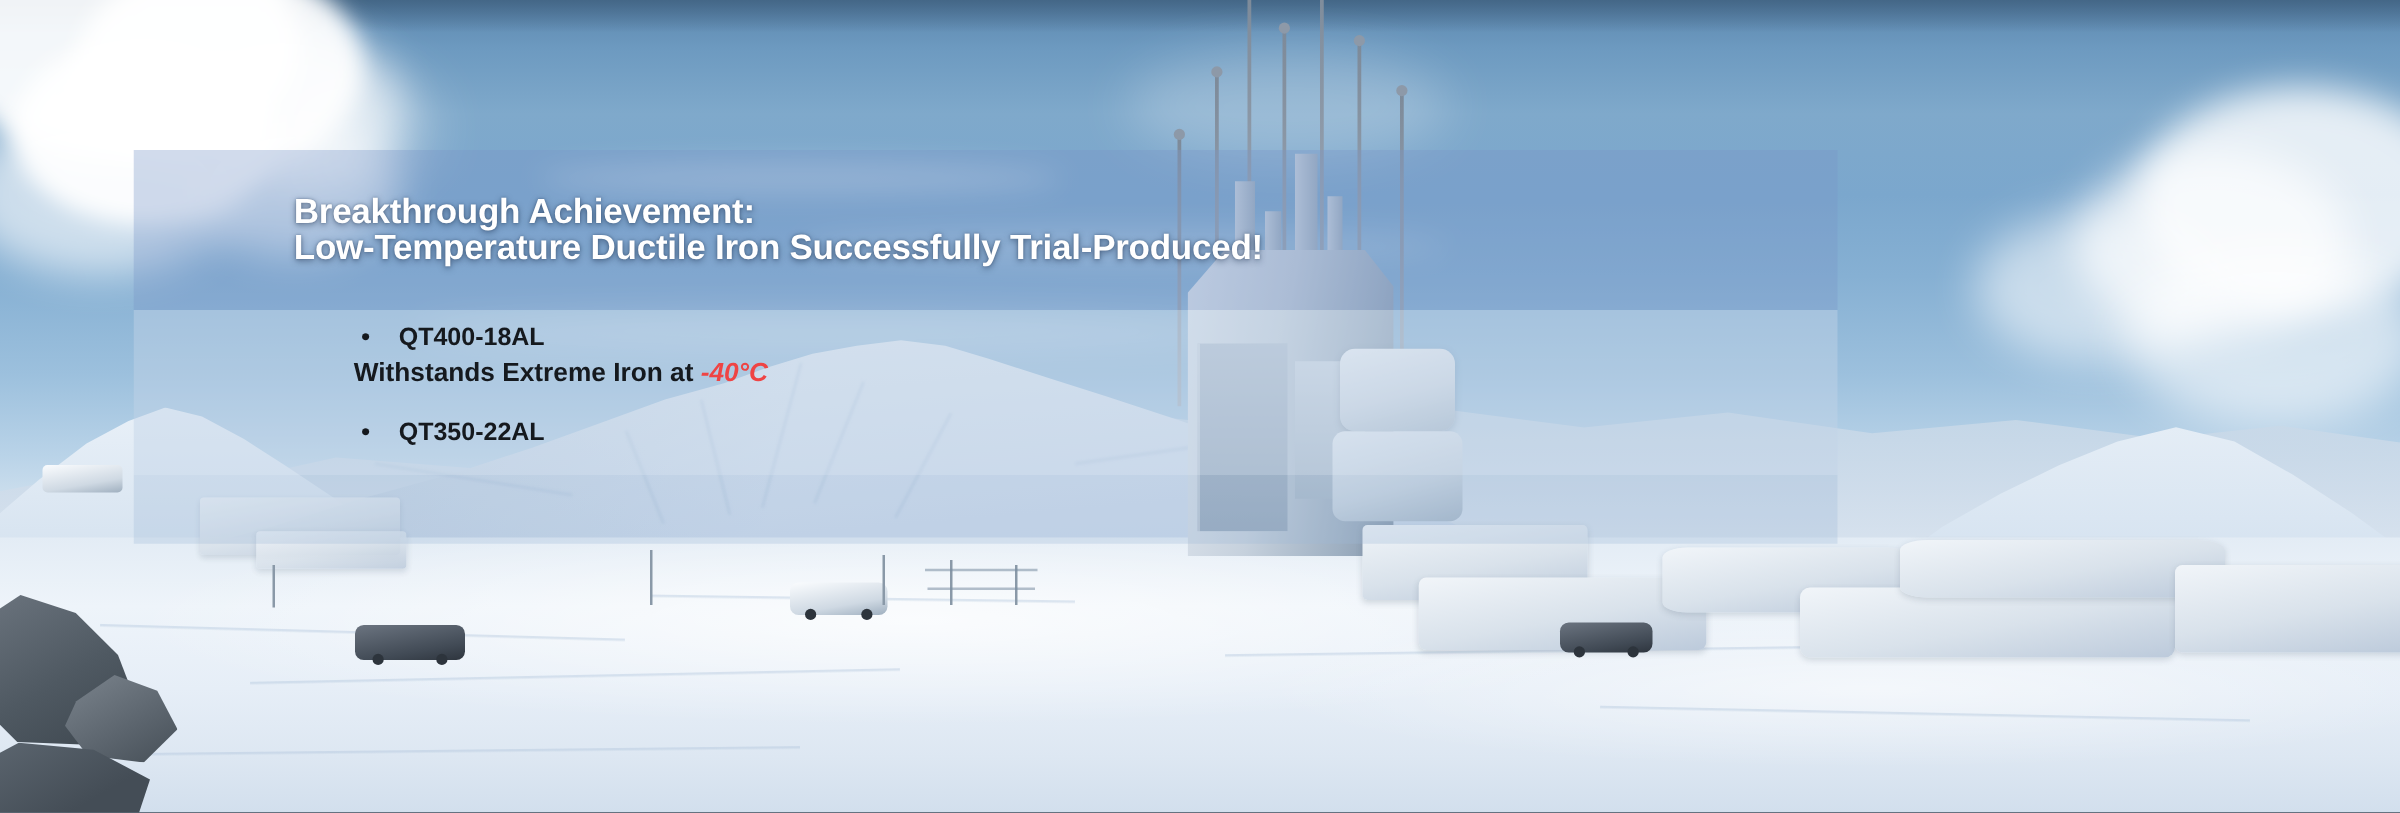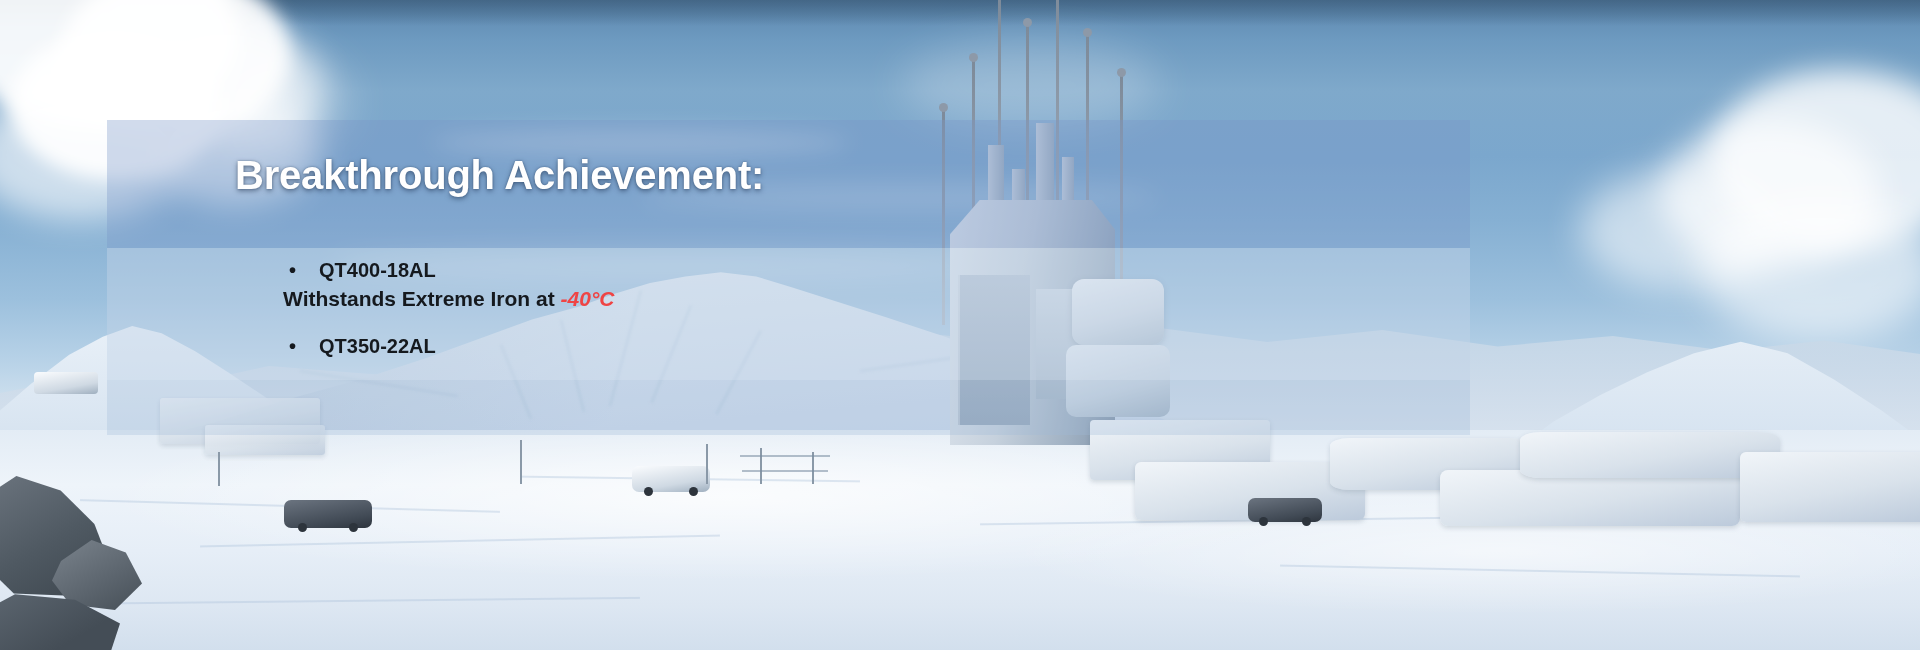--- a/index.html
+++ b/index.html
@@ -235,21 +235,21 @@
     background:rgba(195,212,232,.46);
   }
   .panel-foot {
     position:absolute; left:107px; top:380px; width:1363px; height:55px;
     background:rgba(160,185,215,.30);
   }
 
   
   .headline {
     position:absolute; left:235px; top:154px; width:1240px;
-    color:#ffffff; font-weight:bold; font-size:40px; line-height:1.05;
+    color:#ffffff; font-weight:bold; font-size:28px; line-height:1.05;
     letter-spacing:-.2px;
     text-shadow:0 2px 5px rgba(25,45,75,.55), 0 0 2px rgba(25,45,75,.4);
   }
   .headline .l2 { display:block; }
 
   .bullets {
     position:absolute; left:283px; top:257px; width:900px;
     color:#15191e; font-weight:bold;
   }
   .bullet-group { margin-bottom:20px; }
@@ -379,20 +379,21 @@
     <div class="fence f1"></div>
       <div class="fence f2"></div>
   </div>
 
   <div class="panel-head"></div>
   <div class="panel-body"></div>
   <div class="panel-foot"></div>
 
   <div class="headline">
     <span class="l1">Breakthrough Achievement:</span>
+    <span class="l2">Low-Temperature Ductile Iron Successfully Trial-Produced!</span>
   </div>
 
   <div class="bullets">
 
     <div class="bullet-group">
       <div class="b-title">
         <span class="b-dot">•</span>
         <span>QT400-18AL</span>
       </div>
       <div class="b-sub">

